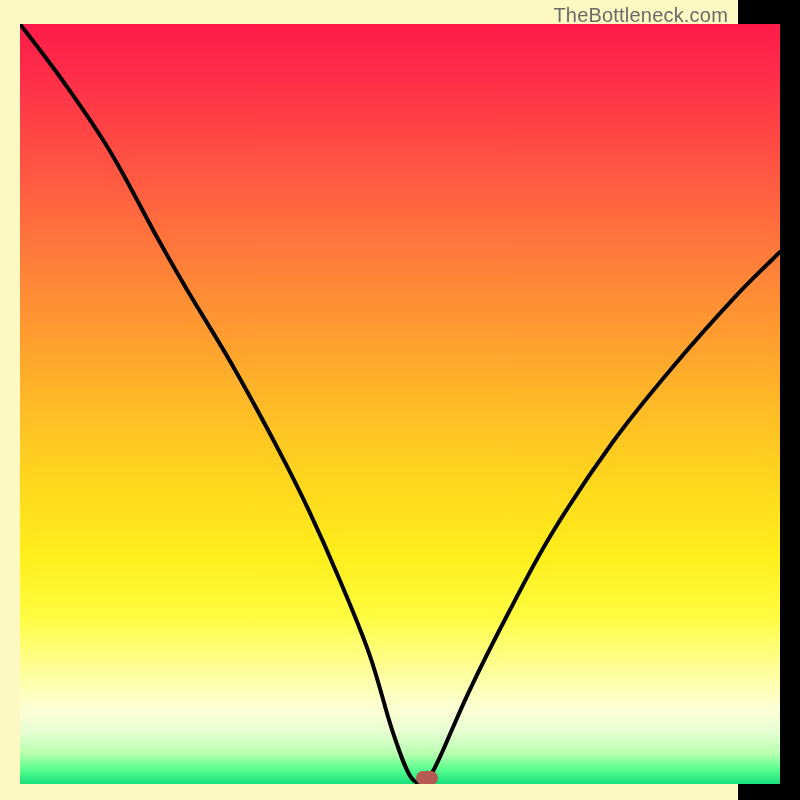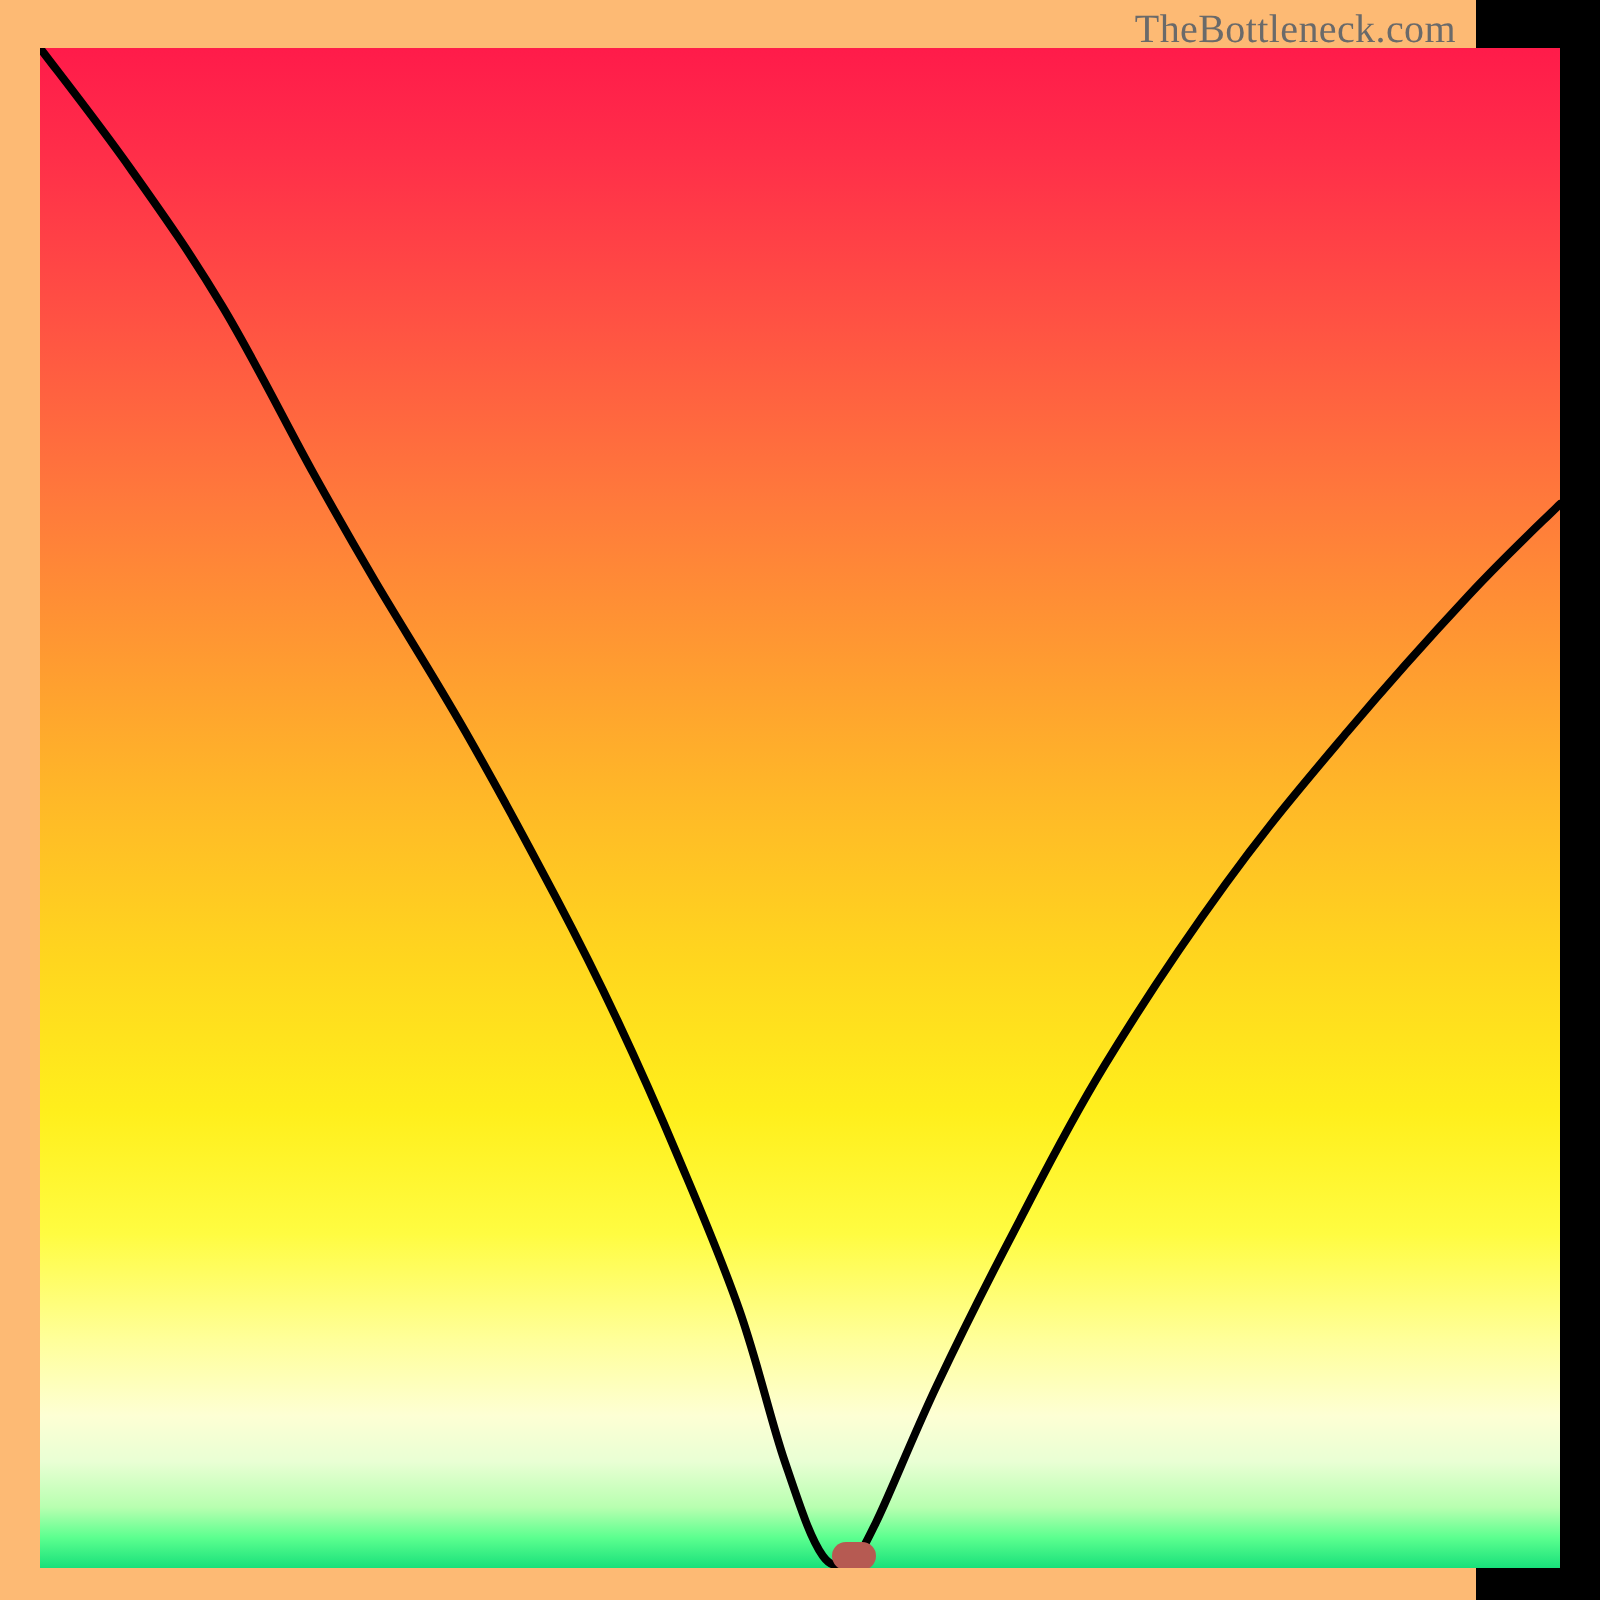--- a/index.html
+++ b/index.html
@@ -8,22 +8,21 @@
     width: 800px;
     height: 800px;
     background: #000;
     overflow: hidden;
     font-family: Arial, Helvetica, sans-serif;
   }
   .stage {
     position: relative;
     width: 738px;
     height: 800px;
-    background: #fdba74;
-    font-family: Liberation Serif, serif;
+    background: #fef9c3;
   }
   .watermark {
     position: absolute;
     top: 4px;
     right: 10px;
     color: #6a6a6a;
     font-size: 20px;
     font-weight: 500;
     letter-spacing: 0.2px;
     z-index: 50;

